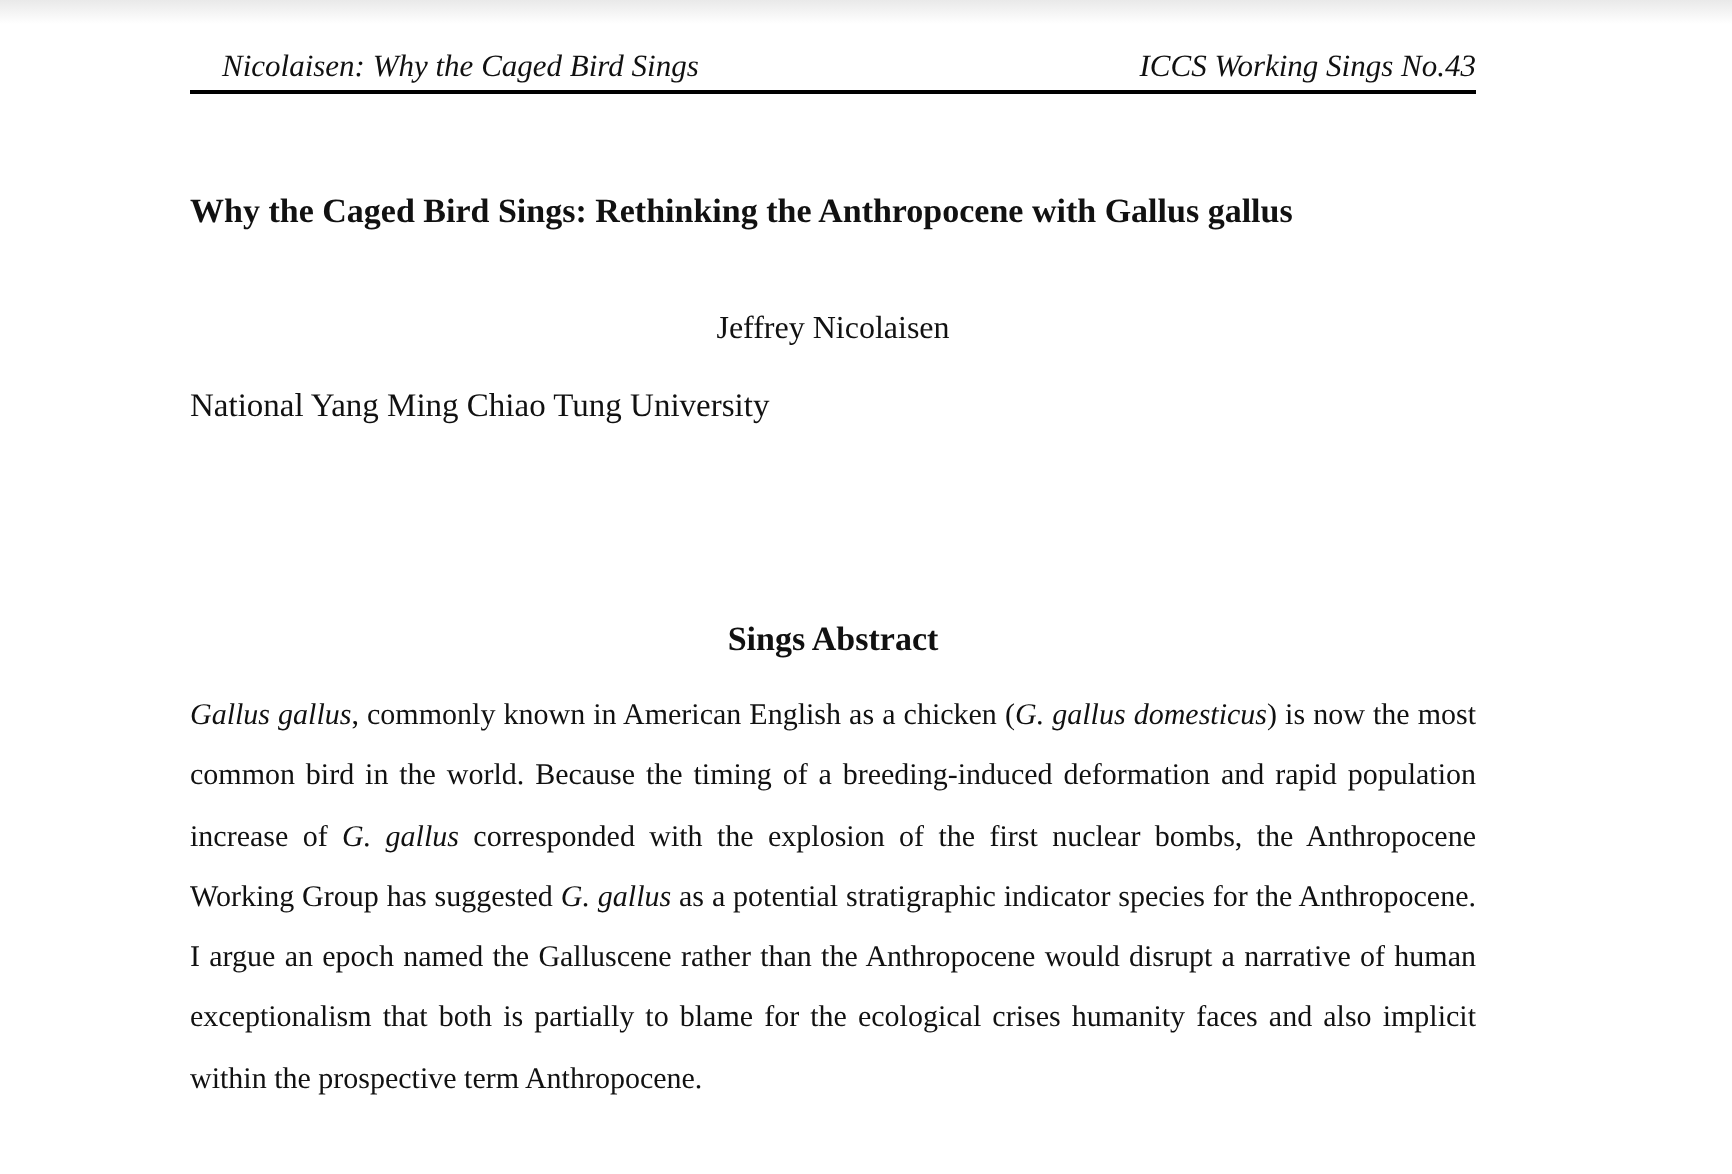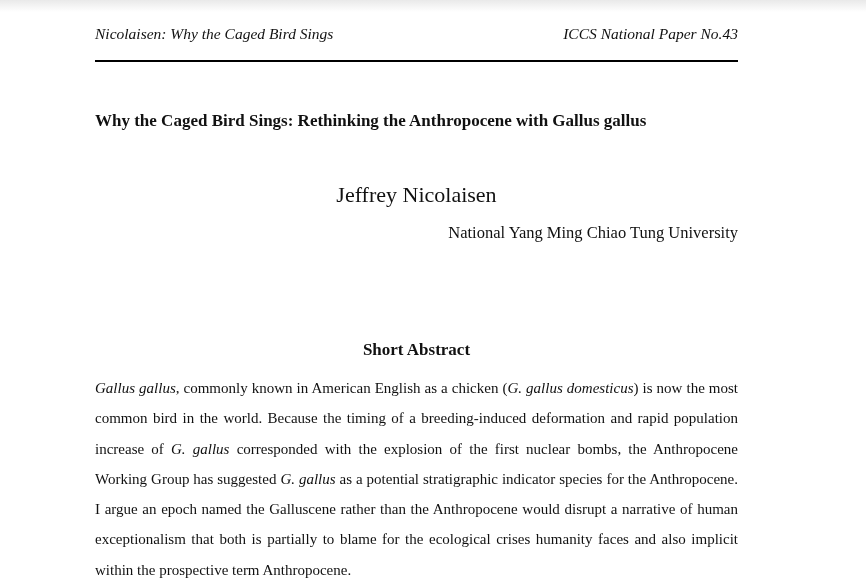--- a/index.html
+++ b/index.html
@@ -32,44 +32,45 @@
     width: 643px;
   }
   .running-head {
     display: flex;
     justify-content: space-between;
     align-items: baseline;
     padding-top: 25px;
     font-style: italic;
     font-size: 15.5px;
     line-height: 18px;
-    padding-bottom: 17px;
+    padding-bottom: 2px;
+    margin-left: 16px;
   }
   .rule {
     height: 0;
     border-bottom: 2px solid var(--rule, #000000);
   }
   .paper-title {
     margin: 49px 0 0 0;
     font-size: 17px;
     font-weight: 700;
     line-height: 20px;
     text-align: left;
   }
   .author {
-    margin-top: 54px;
-    font-size: 22px;
+    margin-top: 39px;
+    font-size: 16px;
     line-height: 20px;
     text-align: center;
   }
   .affiliation {
     margin-top: 18px;
     font-size: 16.5px;
     line-height: 20px;
-    text-align: right;
+    text-align: left;
   }
   .section-heading {
     margin: 97px 0 0 0;
     font-size: 17px;
     font-weight: 700;
     line-height: 20px;
     text-align: center;
   }
   .abstract {
     margin: 13px 0 0 0;
@@ -80,28 +81,28 @@
   }
 </style>
 </head>
 <body>
 
 <div class="page">
   <div class="content">
 
     <div class="running-head">
       <span>Nicolaisen: Why the Caged Bird Sings</span>
-      <span>ICCS National Paper No.43</span>
+      <span>ICCS Working Sings No.43</span>
     </div>
     <div class="rule"></div>
 
     <h1 class="paper-title">Why the Caged Bird Sings: Rethinking the Anthropocene with Gallus gallus</h1>
 
     <div class="author">Jeffrey Nicolaisen</div>
 
     <div class="affiliation">National Yang Ming Chiao Tung University</div>
 
-    <h2 class="section-heading">Short Abstract</h2>
+    <h2 class="section-heading">Sings Abstract</h2>
 
     <p class="abstract"><i>Gallus gallus</i>, commonly known in American English as a chicken (<i>G. gallus domesticus</i>) is now the most common bird in the world. Because the timing of a breeding-induced deformation and rapid population increase of <i>G. gallus</i> corresponded with the explosion of the first nuclear bombs, the Anthropocene Working Group has suggested <i>G. gallus</i> as a potential stratigraphic indicator species for the Anthropocene. I argue an epoch named the Galluscene rather than the Anthropocene would disrupt a narrative of human exceptionalism that both is partially to blame for the ecological crises humanity faces and also implicit within the prospective term Anthropocene.</p>
 
   </div>
 </div>
 
 </body></html>

